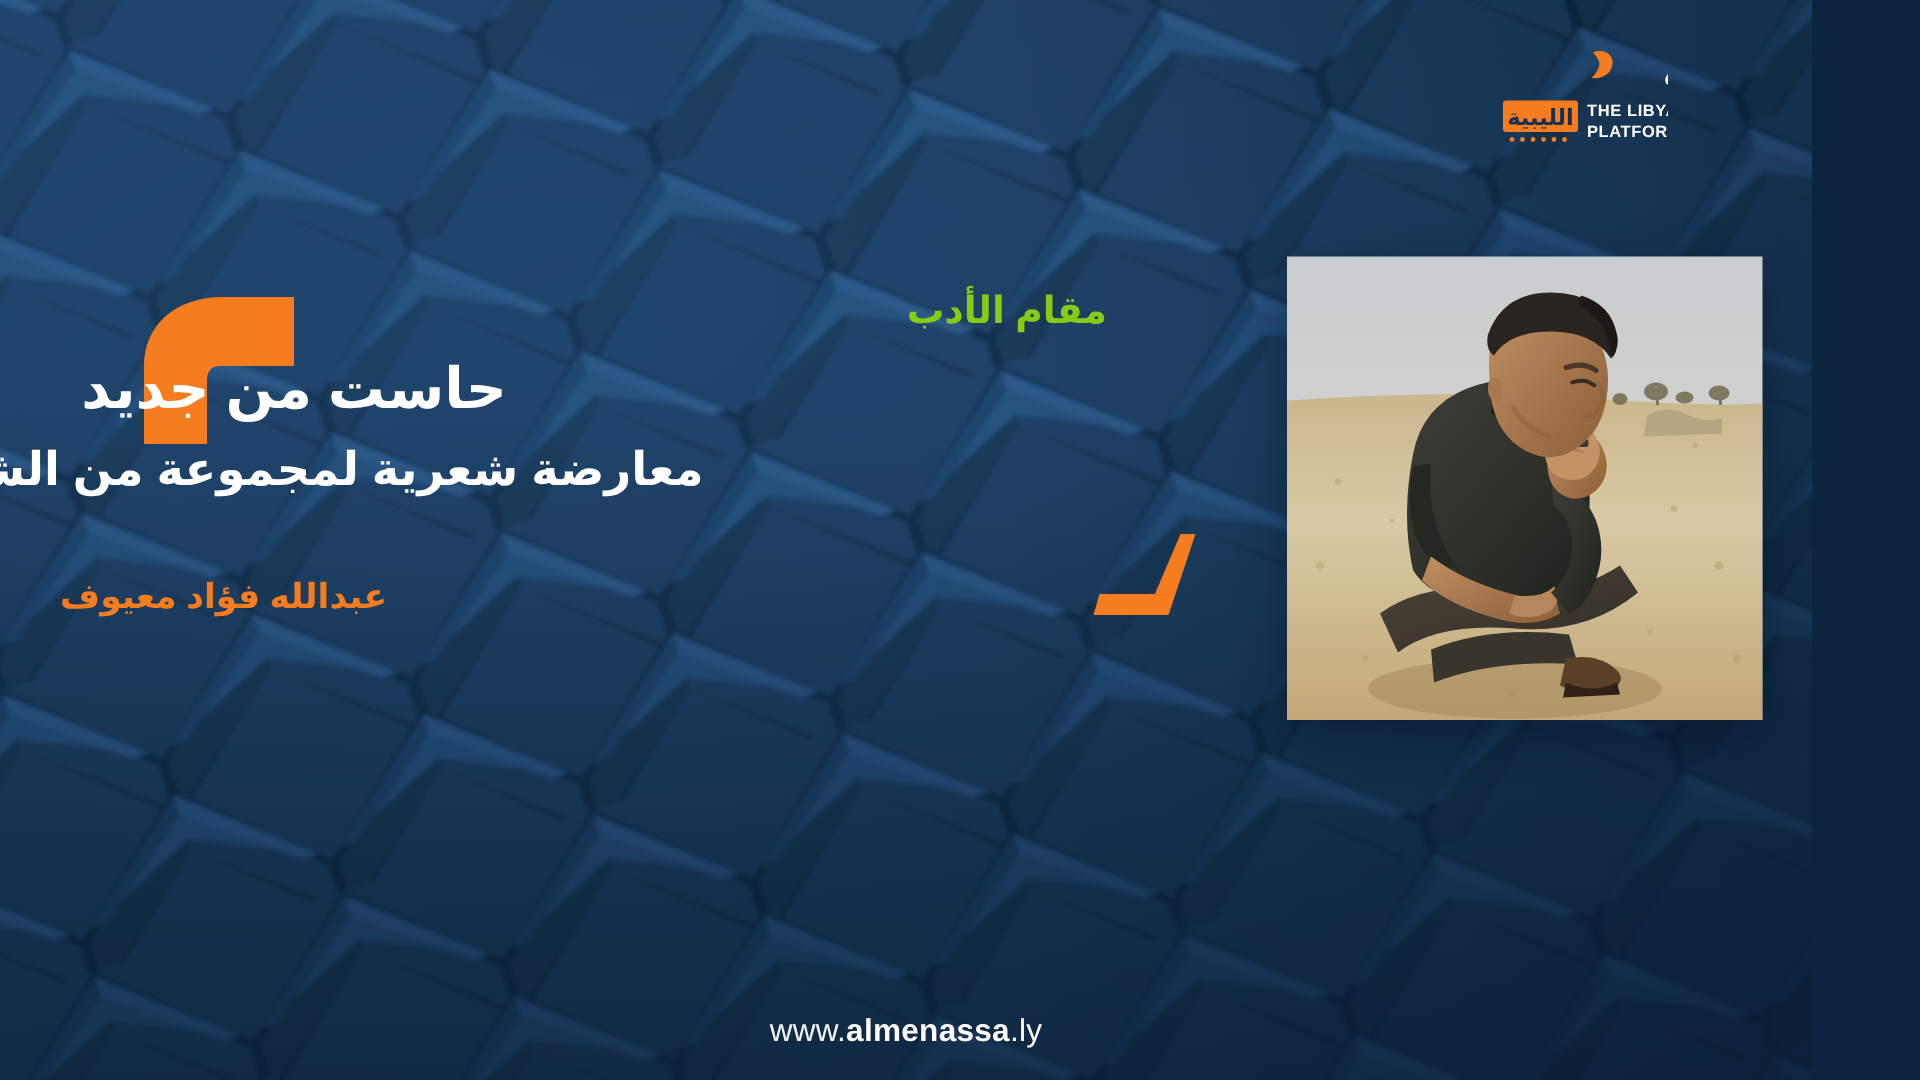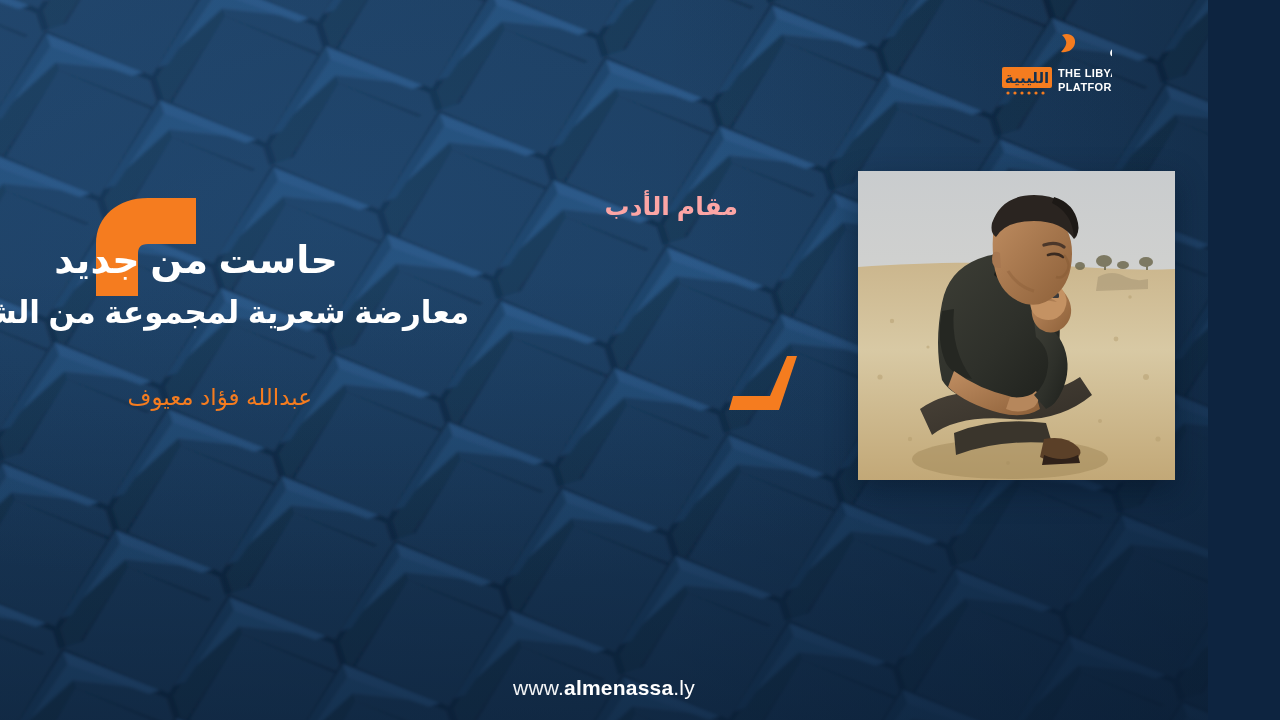--- a/index.html
+++ b/index.html
@@ -56,21 +56,21 @@
   }
   .logo-svg { width: 100%; height: 100%; display: block; }
 
   
   .kicker {
     position: absolute;
     top: 192px;
     right: 470px;
     font-size: 25px;
     font-weight: bold;
-    color: #fca5a5;
+    color: #84cc16;
     direction: rtl;
     unicode-bidi: isolate;
     white-space: nowrap;
     letter-spacing: 0.2px;
   }
 
   .headline {
     position: absolute;
     top: 236px;
     right: 712px;
@@ -93,23 +93,23 @@
     color: #ffffff;
     line-height: 1.42;
     margin-top: 6px;
     white-space: nowrap;
     letter-spacing: 0.3px;
   }
 
   .byline {
     position: absolute;
     top: 384px;
-    right: 896px;
+    right: 950px;
     font-size: 23px;
-    font-weight: normal;
+    font-weight: bold;
     color: #f57c1f;
     direction: rtl;
     unicode-bidi: isolate;
     white-space: nowrap;
   }
 
   
   .quote-open {
     position: absolute;
     left: 92px;

